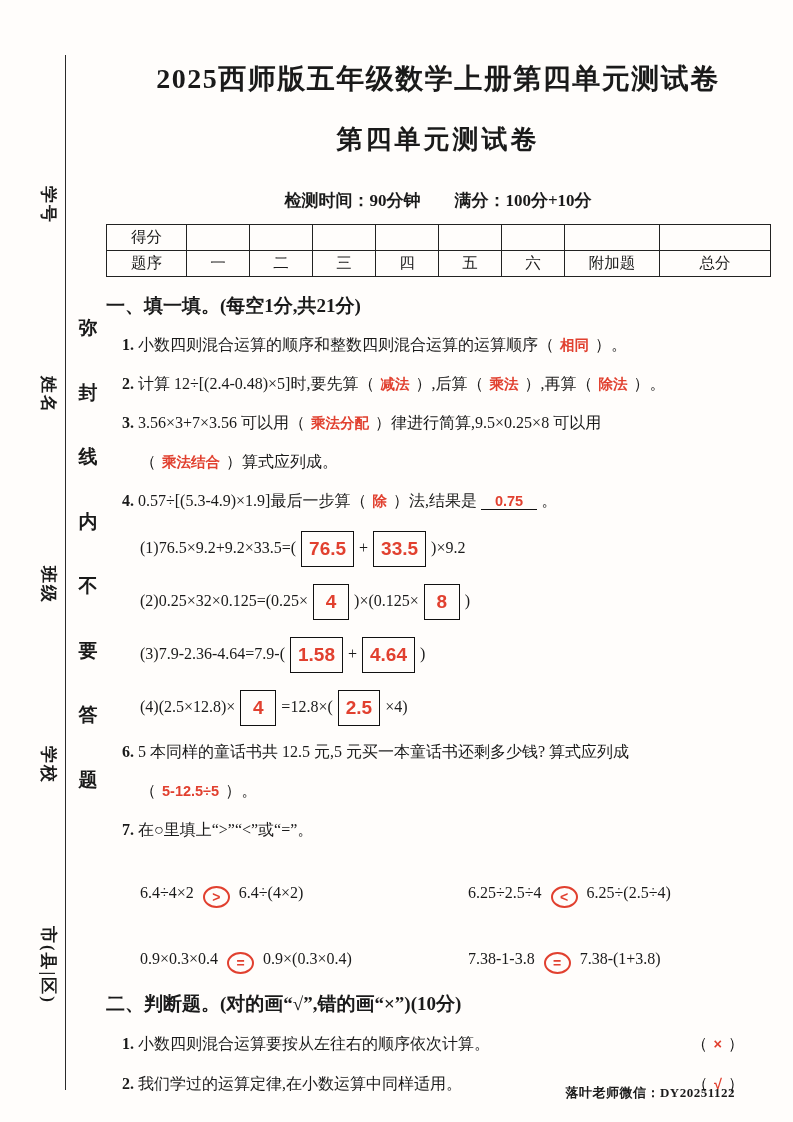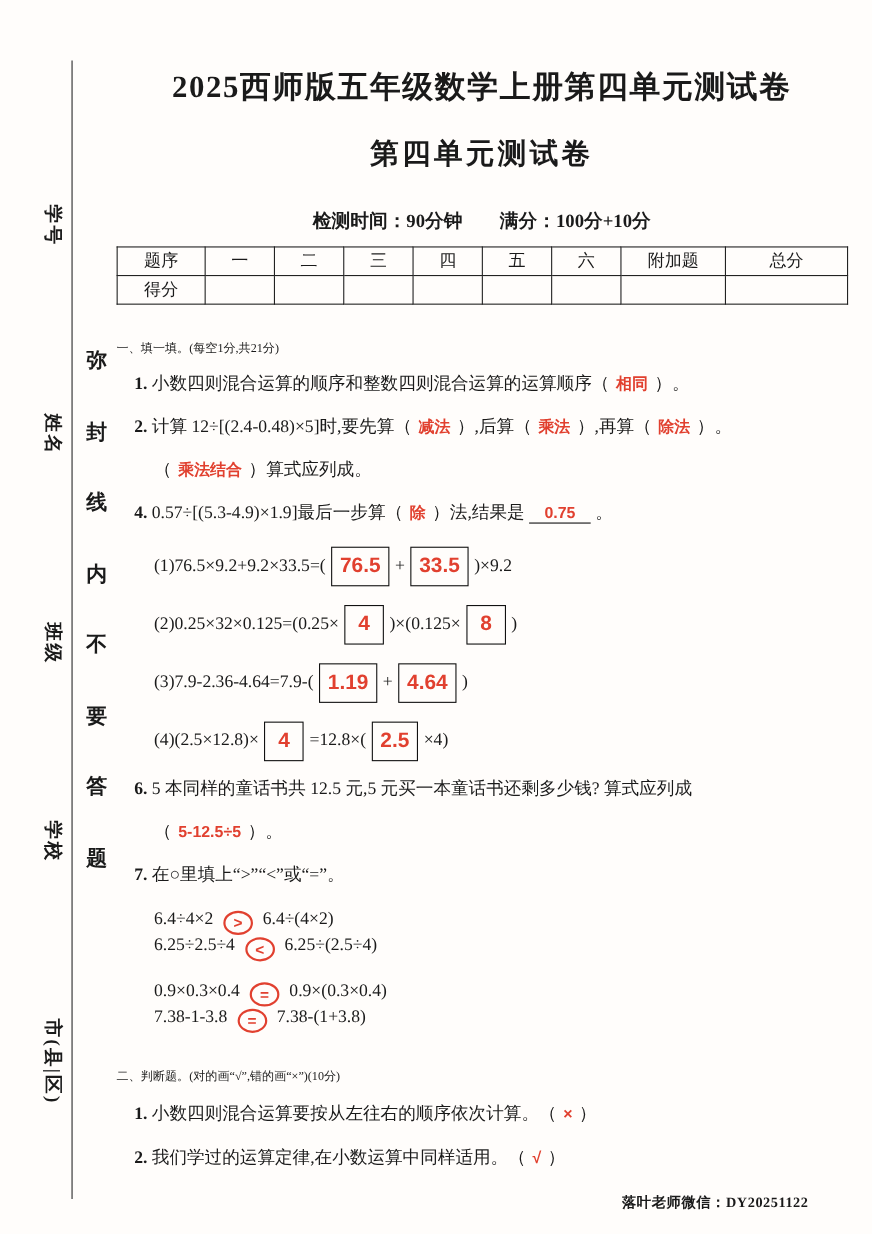--- a/index.html
+++ b/index.html
@@ -34,29 +34,29 @@
   }
   
   .main{position:absolute;left:106px;top:48px;width:664px;}
   .title{font-size:28px;font-weight:700;text-align:center;letter-spacing:1.5px;margin-top:12px;}
   .subtitle{font-size:26px;font-weight:700;text-align:center;letter-spacing:3px;margin-top:24px;}
   .meta{font-size:17px;font-weight:700;text-align:center;margin-top:32px;}
   
   .score-table{width:100%;border-collapse:collapse;margin-top:12px;font-size:15.5px;table-layout:fixed;}
   .score-table td{border:1.4px solid #222;text-align:center;height:25px;padding:0;}
   
-  .sec-heading{margin-top:32px;font-size:11px;font-weight:400;}
+  .sec-heading{margin-top:16px;font-size:19px;font-weight:700;}
   .line{margin-top:13px;font-size:16px;line-height:26px;}
   .qi{padding-left:16px;}   
   .si{padding-left:34px;}   
   .eq{margin-top:17px;}     
-  .cmp-row{display:flex;margin-top:17px;padding-left:34px;font-size:16px;line-height:20px;flex-direction:column;}
+  .cmp-row{display:flex;margin-top:34px;padding-left:34px;font-size:16px;line-height:32px;}
   .cmp-left{width:328px;}
   .cmp-right{flex:1;}
-  .judge-row{display:flex;justify-content:flex-start;margin-top:14px;font-size:16px;line-height:26px;padding-left:16px;}
+  .judge-row{display:flex;justify-content:space-between;margin-top:14px;font-size:16px;line-height:26px;padding-left:16px;}
   .judge-ans{padding-right:26px;white-space:nowrap;}
   .footer{position:absolute;right:58px;bottom:20px;font-size:13px;font-weight:600;letter-spacing:.5px;}
   
   .pt-num{font-weight:700;}
   .pt-ans{
     color:var(--red);font-family:"Liberation Sans",sans-serif;
     font-weight:700;font-size:14.5px;padding:0 6px;
   }
   .pt-box{
     display:inline-block;border:1.5px solid #111;min-width:36px;box-sizing:border-box;
@@ -109,55 +109,56 @@
           <col style="width:63px">
           <col style="width:63px">
         <col style="width:63px">
           <col style="width:63px">
           <col style="width:63px">
           <col style="width:95px">
           <col style="width:111px">
       </colgroup>
       <tbody>
         <tr>
+          <td>得分</td>
+          <td></td>
+          <td></td>
+          <td></td>
+          <td></td>
+          <td></td>
+          <td></td>
+          <td></td>
+          <td></td>
+        </tr>
+        <tr>
           <td>题序</td>
           <td>一</td>
           <td>二</td>
           <td>三</td>
           <td>四</td>
           <td>五</td>
           <td>六</td>
           <td>附加题</td>
           <td>总分</td>
         </tr>
-        <tr>
-          <td>得分</td>
-          <td></td>
-          <td></td>
-          <td></td>
-          <td></td>
-          <td></td>
-          <td></td>
-          <td></td>
-          <td></td>
-        </tr>
       </tbody>
     </table>
 
     <div class="sec-heading">
       <span>一、填一填。</span><span>(每空1分,共21分)</span>
     </div>
 
     <div class="line qi"><span class="pt-num">1.</span><span class="pt-txt"> 小数四则混合运算的顺序和整数四则混合运算的运算顺序（</span><span class="pt-ans">相同</span><span class="pt-txt">）。</span></div>
     <div class="line qi"><span class="pt-num">2.</span><span class="pt-txt"> 计算 12÷[(2.4-0.48)×5]时,要先算（</span><span class="pt-ans">减法</span><span class="pt-txt">）,后算（</span><span class="pt-ans">乘法</span><span class="pt-txt">）,再算（</span><span class="pt-ans">除法</span><span class="pt-txt">）。</span></div>
+    <div class="line qi"><span class="pt-num">3.</span><span class="pt-txt"> 3.56×3+7×3.56 可以用（</span><span class="pt-ans">乘法分配</span><span class="pt-txt">）律进行简算,9.5×0.25×8 可以用</span></div>
     <div class="line si"><span class="pt-txt">（</span><span class="pt-ans">乘法结合</span><span class="pt-txt">）算式应列成。</span></div>
     <div class="line qi"><span class="pt-num">4.</span><span class="pt-txt"> 0.57÷[(5.3-4.9)×1.9]最后一步算（</span><span class="pt-ans">除</span><span class="pt-txt">）法,结果是</span><span class="pt-ubox">0.75</span><span class="pt-txt">。</span></div>
     <div class="line si eq"><span class="pt-txt">(1)76.5×9.2+9.2×33.5=(</span><span class="pt-box">76.5</span><span class="pt-txt">+</span><span class="pt-box">33.5</span><span class="pt-txt">)×9.2</span></div>
     <div class="line si eq"><span class="pt-txt">(2)0.25×32×0.125=(0.25×</span><span class="pt-box">4</span><span class="pt-txt">)×(0.125×</span><span class="pt-box">8</span><span class="pt-txt">)</span></div>
-    <div class="line si eq"><span class="pt-txt">(3)7.9-2.36-4.64=7.9-(</span><span class="pt-box">1.19</span><span class="pt-txt">+</span><span class="pt-box">4.64</span><span class="pt-txt">)</span></div>
+    <div class="line si eq"><span class="pt-txt">(3)7.9-2.36-4.64=7.9-(</span><span class="pt-box">1.58</span><span class="pt-txt">+</span><span class="pt-box">4.64</span><span class="pt-txt">)</span></div>
     <div class="line si eq"><span class="pt-txt">(4)(2.5×12.8)×</span><span class="pt-box">4</span><span class="pt-txt">=12.8×(</span><span class="pt-box">2.5</span><span class="pt-txt">×4)</span></div>
     <div class="line qi"><span class="pt-num">6.</span><span class="pt-txt"> 5 本同样的童话书共 12.5 元,5 元买一本童话书还剩多少钱? 算式应列成</span></div>
     <div class="line si"><span class="pt-txt">（</span><span class="pt-ans">5-12.5÷5</span><span class="pt-txt">）。</span></div>
     <div class="line qi"><span class="pt-num">7.</span><span class="pt-txt"> 在○里填上“&gt;”“&lt;”或“=”。</span></div>
 
     <div class="cmp-row">
       <div class="cmp-left"><span class="pt-txt">6.4÷4×2</span><span class="pt-circ">&gt;</span><span class="pt-txt">6.4÷(4×2)</span></div>
       <div class="cmp-right"><span class="pt-txt">6.25÷2.5÷4</span><span class="pt-circ">&lt;</span><span class="pt-txt">6.25÷(2.5÷4)</span></div>
     </div>
     <div class="cmp-row">

